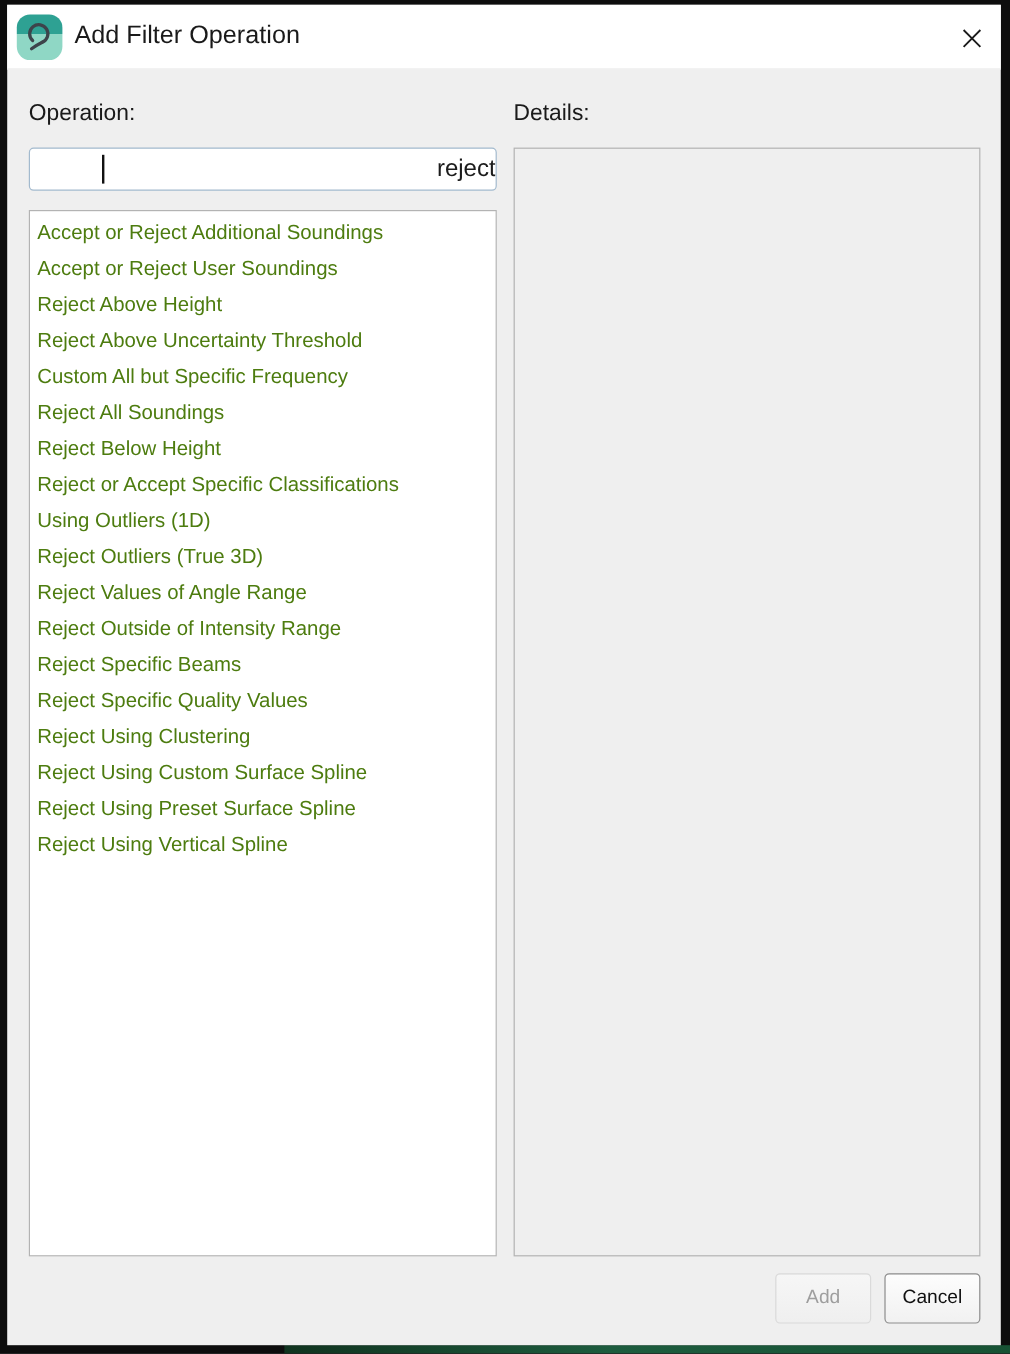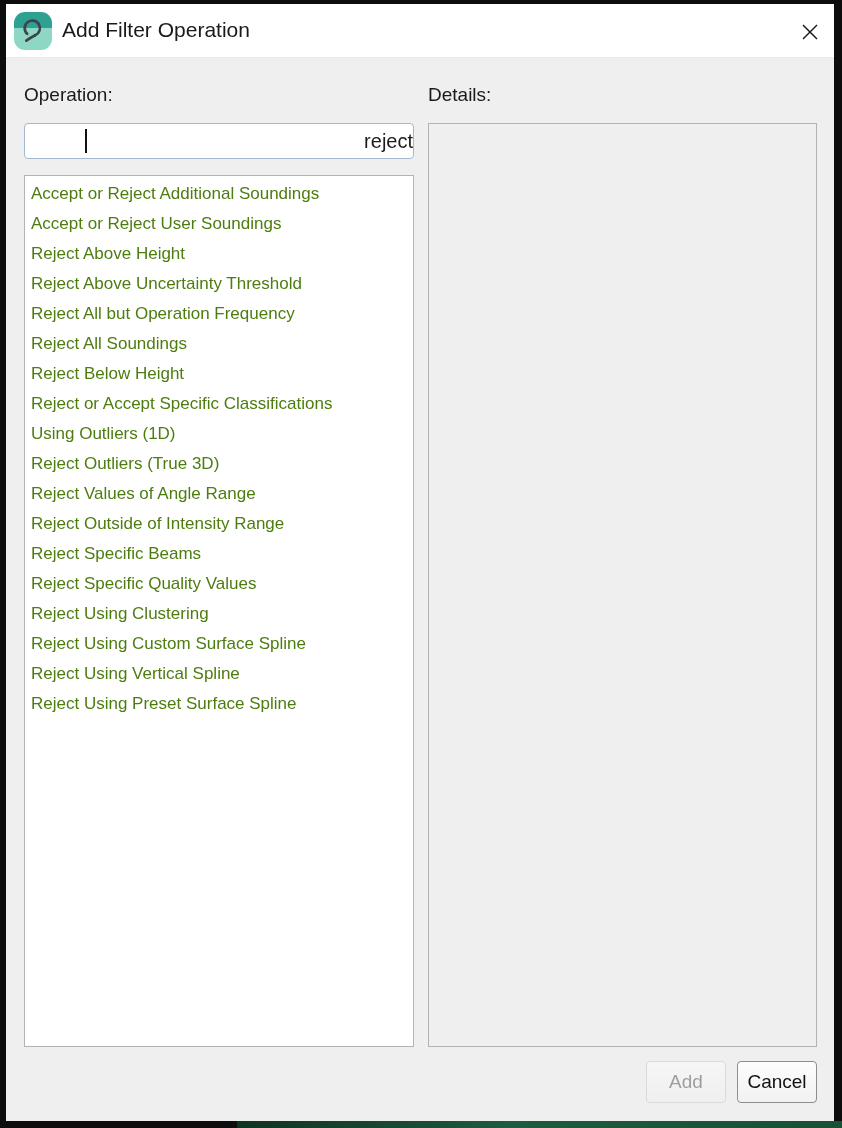--- a/index.html
+++ b/index.html
@@ -131,21 +131,21 @@
     background: #efefef;
     border: 1px solid #b3b3b3;
   }
   .btn {
     position: absolute;
     top: 1057px;
     width: 80px; height: 42px;
     box-sizing: border-box;
     border-radius: 4px;
     font-family: "Liberation Sans", sans-serif;
-    font-size: 19px;
+    font-size: 16px;
     text-align: center;
   }
   #add-button {
     left: 640px;
     background: linear-gradient(180deg, #f6f6f6, #efefef);
     border: 1px solid #dadada;
     color: #9e9e9e;
   }
   #cancel-button {
     left: 731px;
@@ -187,34 +187,34 @@
       <input class="search-input" type="text" value="reject" style="">
       <div class="text-caret"></div>
     </div>
 
     <div class="list-box">
 
     <div class="list-item">Accept or Reject Additional Soundings</div>
         <div class="list-item">Accept or Reject User Soundings</div>
         <div class="list-item">Reject Above Height</div>
         <div class="list-item">Reject Above Uncertainty Threshold</div>
-        <div class="list-item">Reject All but Operation Frequency</div>
+        <div class="list-item">Custom All but Specific Frequency</div>
         <div class="list-item">Reject All Soundings</div>
         <div class="list-item">Reject Below Height</div>
         <div class="list-item">Reject or Accept Specific Classifications</div>
         <div class="list-item">Using Outliers (1D)</div>
         <div class="list-item">Reject Outliers (True 3D)</div>
         <div class="list-item">Reject Values of Angle Range</div>
         <div class="list-item">Reject Outside of Intensity Range</div>
         <div class="list-item">Reject Specific Beams</div>
         <div class="list-item">Reject Specific Quality Values</div>
         <div class="list-item">Reject Using Clustering</div>
         <div class="list-item">Reject Using Custom Surface Spline</div>
+        <div class="list-item">Reject Using Preset Surface Spline</div>
         <div class="list-item">Reject Using Vertical Spline</div>
-        <div class="list-item">Reject Using Preset Surface Spline</div>
       </div>
 
     <div class="details-panel"></div>
 
     <button class="btn" id="add-button" disabled="">Add</button>
     <button class="btn" id="cancel-button">Cancel</button>
 
   </div>
 </div>
 

